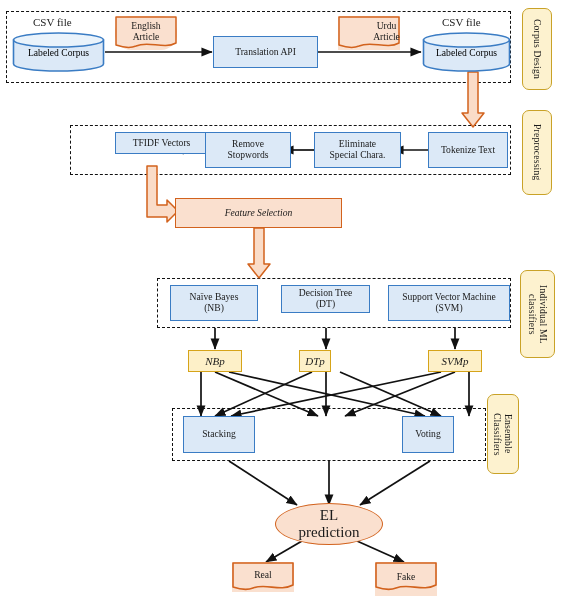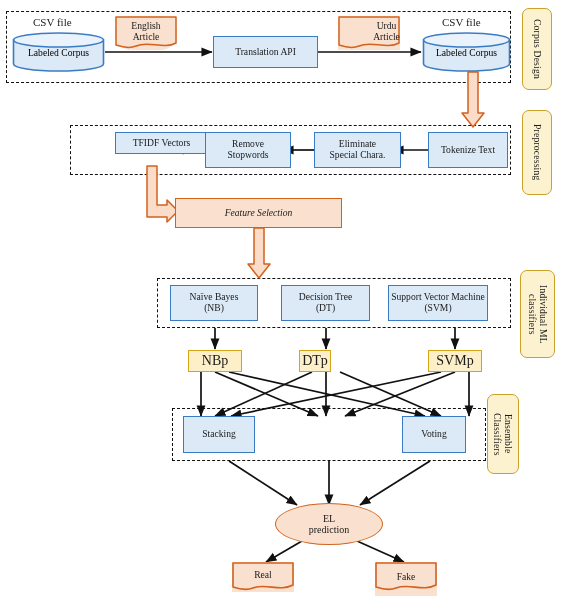--- a/index.html
+++ b/index.html
@@ -53,21 +53,22 @@
   .box-orange {
     background: #fae0cf;
     border: 1.6px solid #d2621d;
     font-size: 9.6px;
     font-style: italic;
   }
   
   .box-yellow {
     background: #fdf0c8;
     border: 1.5px solid #d6a419;
-    font-size: 14px;
+    font-size: 11px;
+    font-style: italic;
   }
   
   .side-label {
     position: absolute;
     box-sizing: border-box;
     background: #fdf2cf;
     border: 1.6px solid #c9a227;
     border-radius: 7px;
     display: flex;
     align-items: center;
@@ -109,21 +110,21 @@
   .ellipse-node {
     position: absolute;
     box-sizing: border-box;
     background: #fae0cf;
     border: 1.7px solid #d2621d;
     border-radius: 50%;
     display: flex;
     align-items: center;
     justify-content: center;
     text-align: center;
-    font-size: 10px;
+    font-size: 15px;
     line-height: 1.12;
     color: #1a1a1a;
   }
 </style>
 </head>
 <body>
 
 <div id="canvas">
 
   <div class="dashed-group" style="left:6px; top:11px; width:505px; height:72px;"></div>
@@ -245,25 +246,25 @@
   </div>
 
   <div class="node box-orange" style="left:175px; top:198px; width:167px; height:30px;">
     <span>Feature Selection</span>
   </div>
 
   <div class="node box-blue" style="left:170px; top:285px; width:88px; height:36px;">
     <span style="white-space:pre-line;">Naïve Bayes
 (NB)</span>
   </div>
-  <div class="node box-blue" style="left:281px; top:285px; width:89px; height:36px;">
+  <div class="node box-blue" style="left:281px; top:285px; width:89px; height:28px;">
     <span style="white-space:pre-line;">Decision Tree
 (DT)</span>
   </div>
-  <div class="node box-blue" style="left:388px; top:285px; width:100px; height:36px;">
+  <div class="node box-blue" style="left:388px; top:285px; width:122px; height:36px;">
     <span style="white-space:pre-line;">Support Vector Machine
 (SVM)</span>
   </div>
 
   <div class="side-label" style="left:520px; top:270px; width:35px; height:88px;">
     <span class="vtxt">Individual ML
 classifiers</span>
   </div>
 
   <div class="node box-yellow" style="left:188px; top:350px; width:54px; height:22px;">
@@ -272,21 +273,21 @@
   <div class="node box-yellow" style="left:299px; top:350px; width:32px; height:22px;">
     <span>DTp</span>
   </div>
   <div class="node box-yellow" style="left:428px; top:350px; width:54px; height:22px;">
     <span>SVMp</span>
   </div>
 
   <div class="node box-blue" style="left:183px; top:416px; width:72px; height:37px;">
     <span>Stacking</span>
   </div>
-  <div class="node box-blue" style="left:402px; top:416px; width:64px; height:37px;">
+  <div class="node box-blue" style="left:402px; top:416px; width:52px; height:37px;">
     <span>Voting</span>
   </div>
 
   <div class="side-label" style="left:487px; top:394px; width:32px; height:80px;">
     <span class="vtxt">Ensemble
 Classifiers</span>
   </div>
 
   <div class="ellipse-node" style="left:275px; top:503px; width:108px; height:42px;">
     <span style="white-space:pre-line;">EL

